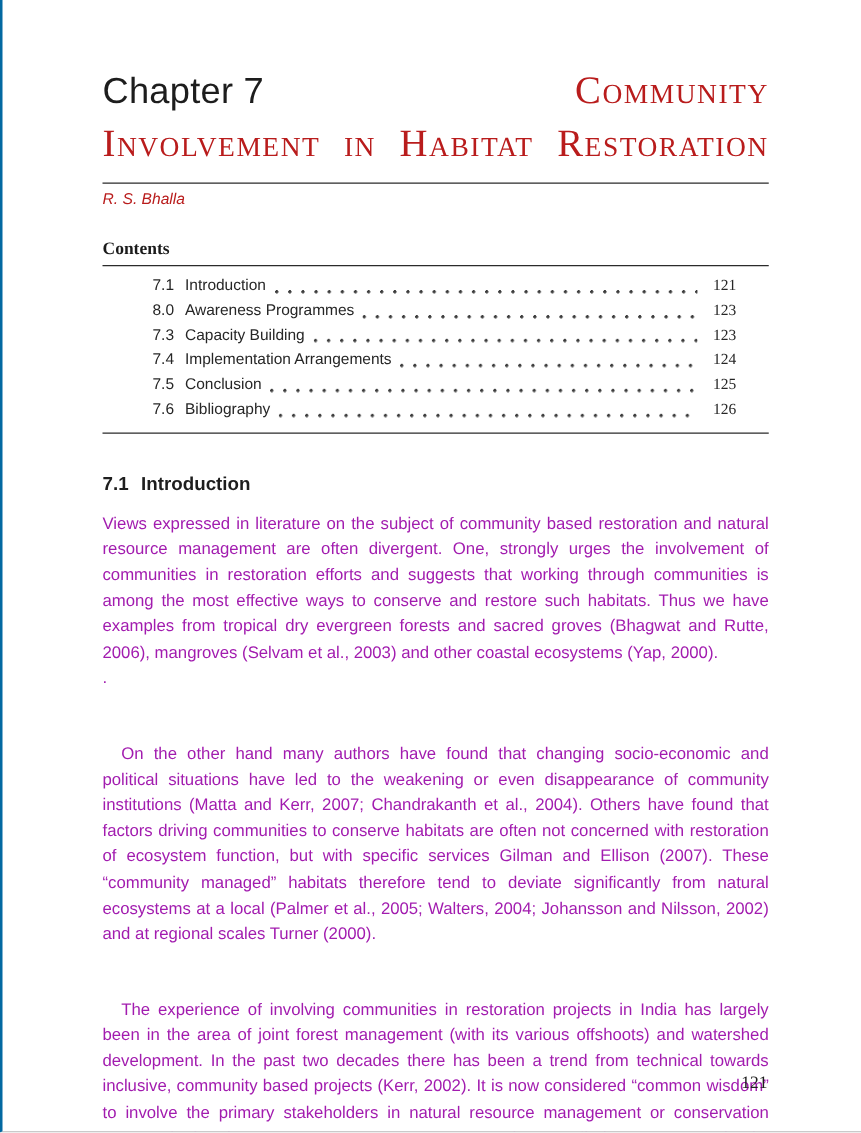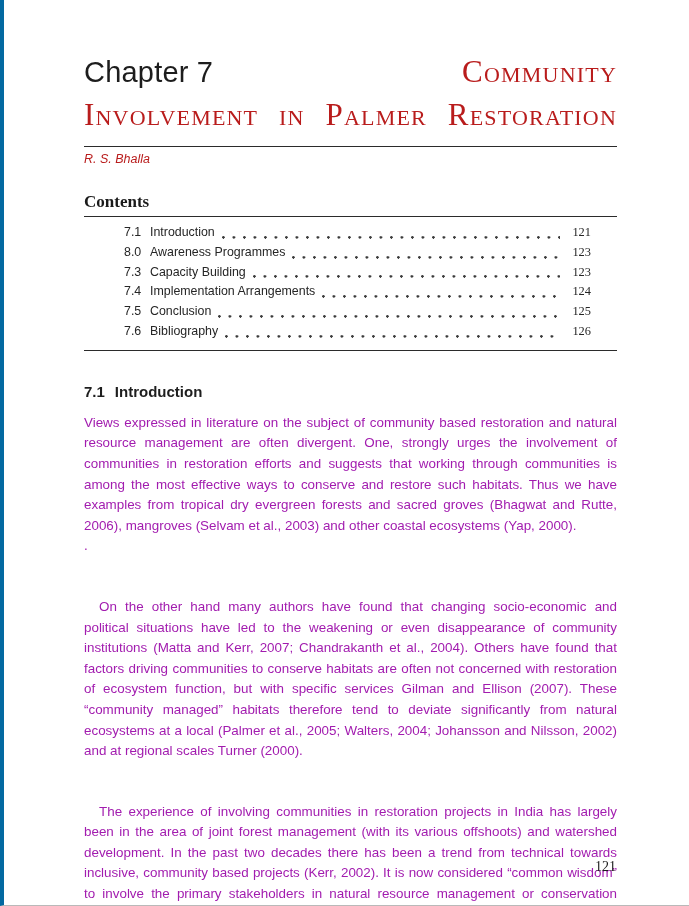--- a/index.html
+++ b/index.html
@@ -6,21 +6,21 @@
     margin: 0;
     padding: 0;
     background: #ffffff;
   }
   .page {
     position: relative;
     width: 689px;
     height: 906px;
     box-sizing: border-box;
     background: #ffffff;
-    border-left: 4px solid #0369a1;
+    border-left: 2px solid #0369a1;
     border-bottom: 1px solid #b9b9b9;
     font-family: "Liberation Sans", sans-serif;
     color: #222222;
     overflow: hidden;
   }
   .content {
     position: absolute;
     left: 80px;
     top: 0;
     width: 533px;
@@ -60,21 +60,21 @@
     font-style: italic;
     font-size: 12.5px;
     margin-top: 5px;
     color: #b91c1c;
   }
 
   
   .contents-head {
     font-family: "Liberation Serif", serif;
     font-weight: bold;
-    font-size: 17px;
+    font-size: 14px;
     margin-top: 26px;
     color: #1b1b1b;
   }
   .toc-box {
     border-top: 1.3px solid #2b2b2b;
     border-bottom: 1.3px solid #2b2b2b;
     margin-top: 4px;
     padding: 6px 0 8px 0;
   }
   .toc-row {
@@ -148,21 +148,21 @@
   <div class="content">
 
     <div class="chapter-head">
       <div class="chap-line1">
         <span class="chap-num">Chapter 7</span>
         <span class="smallcaps">Community</span>
       </div>
       <div class="chap-line2">
         <span class="smallcaps">Involvement</span>
         <span class="smallcaps">in</span>
-        <span class="smallcaps">Palmer</span>
+        <span class="smallcaps">Habitat</span>
         <span class="smallcaps">Restoration</span>
       </div>
     </div>
 
     <hr class="title-rule">
 
     <div class="author">R. S. Bhalla</div>
 
     <div class="contents-head">Contents</div>
 

